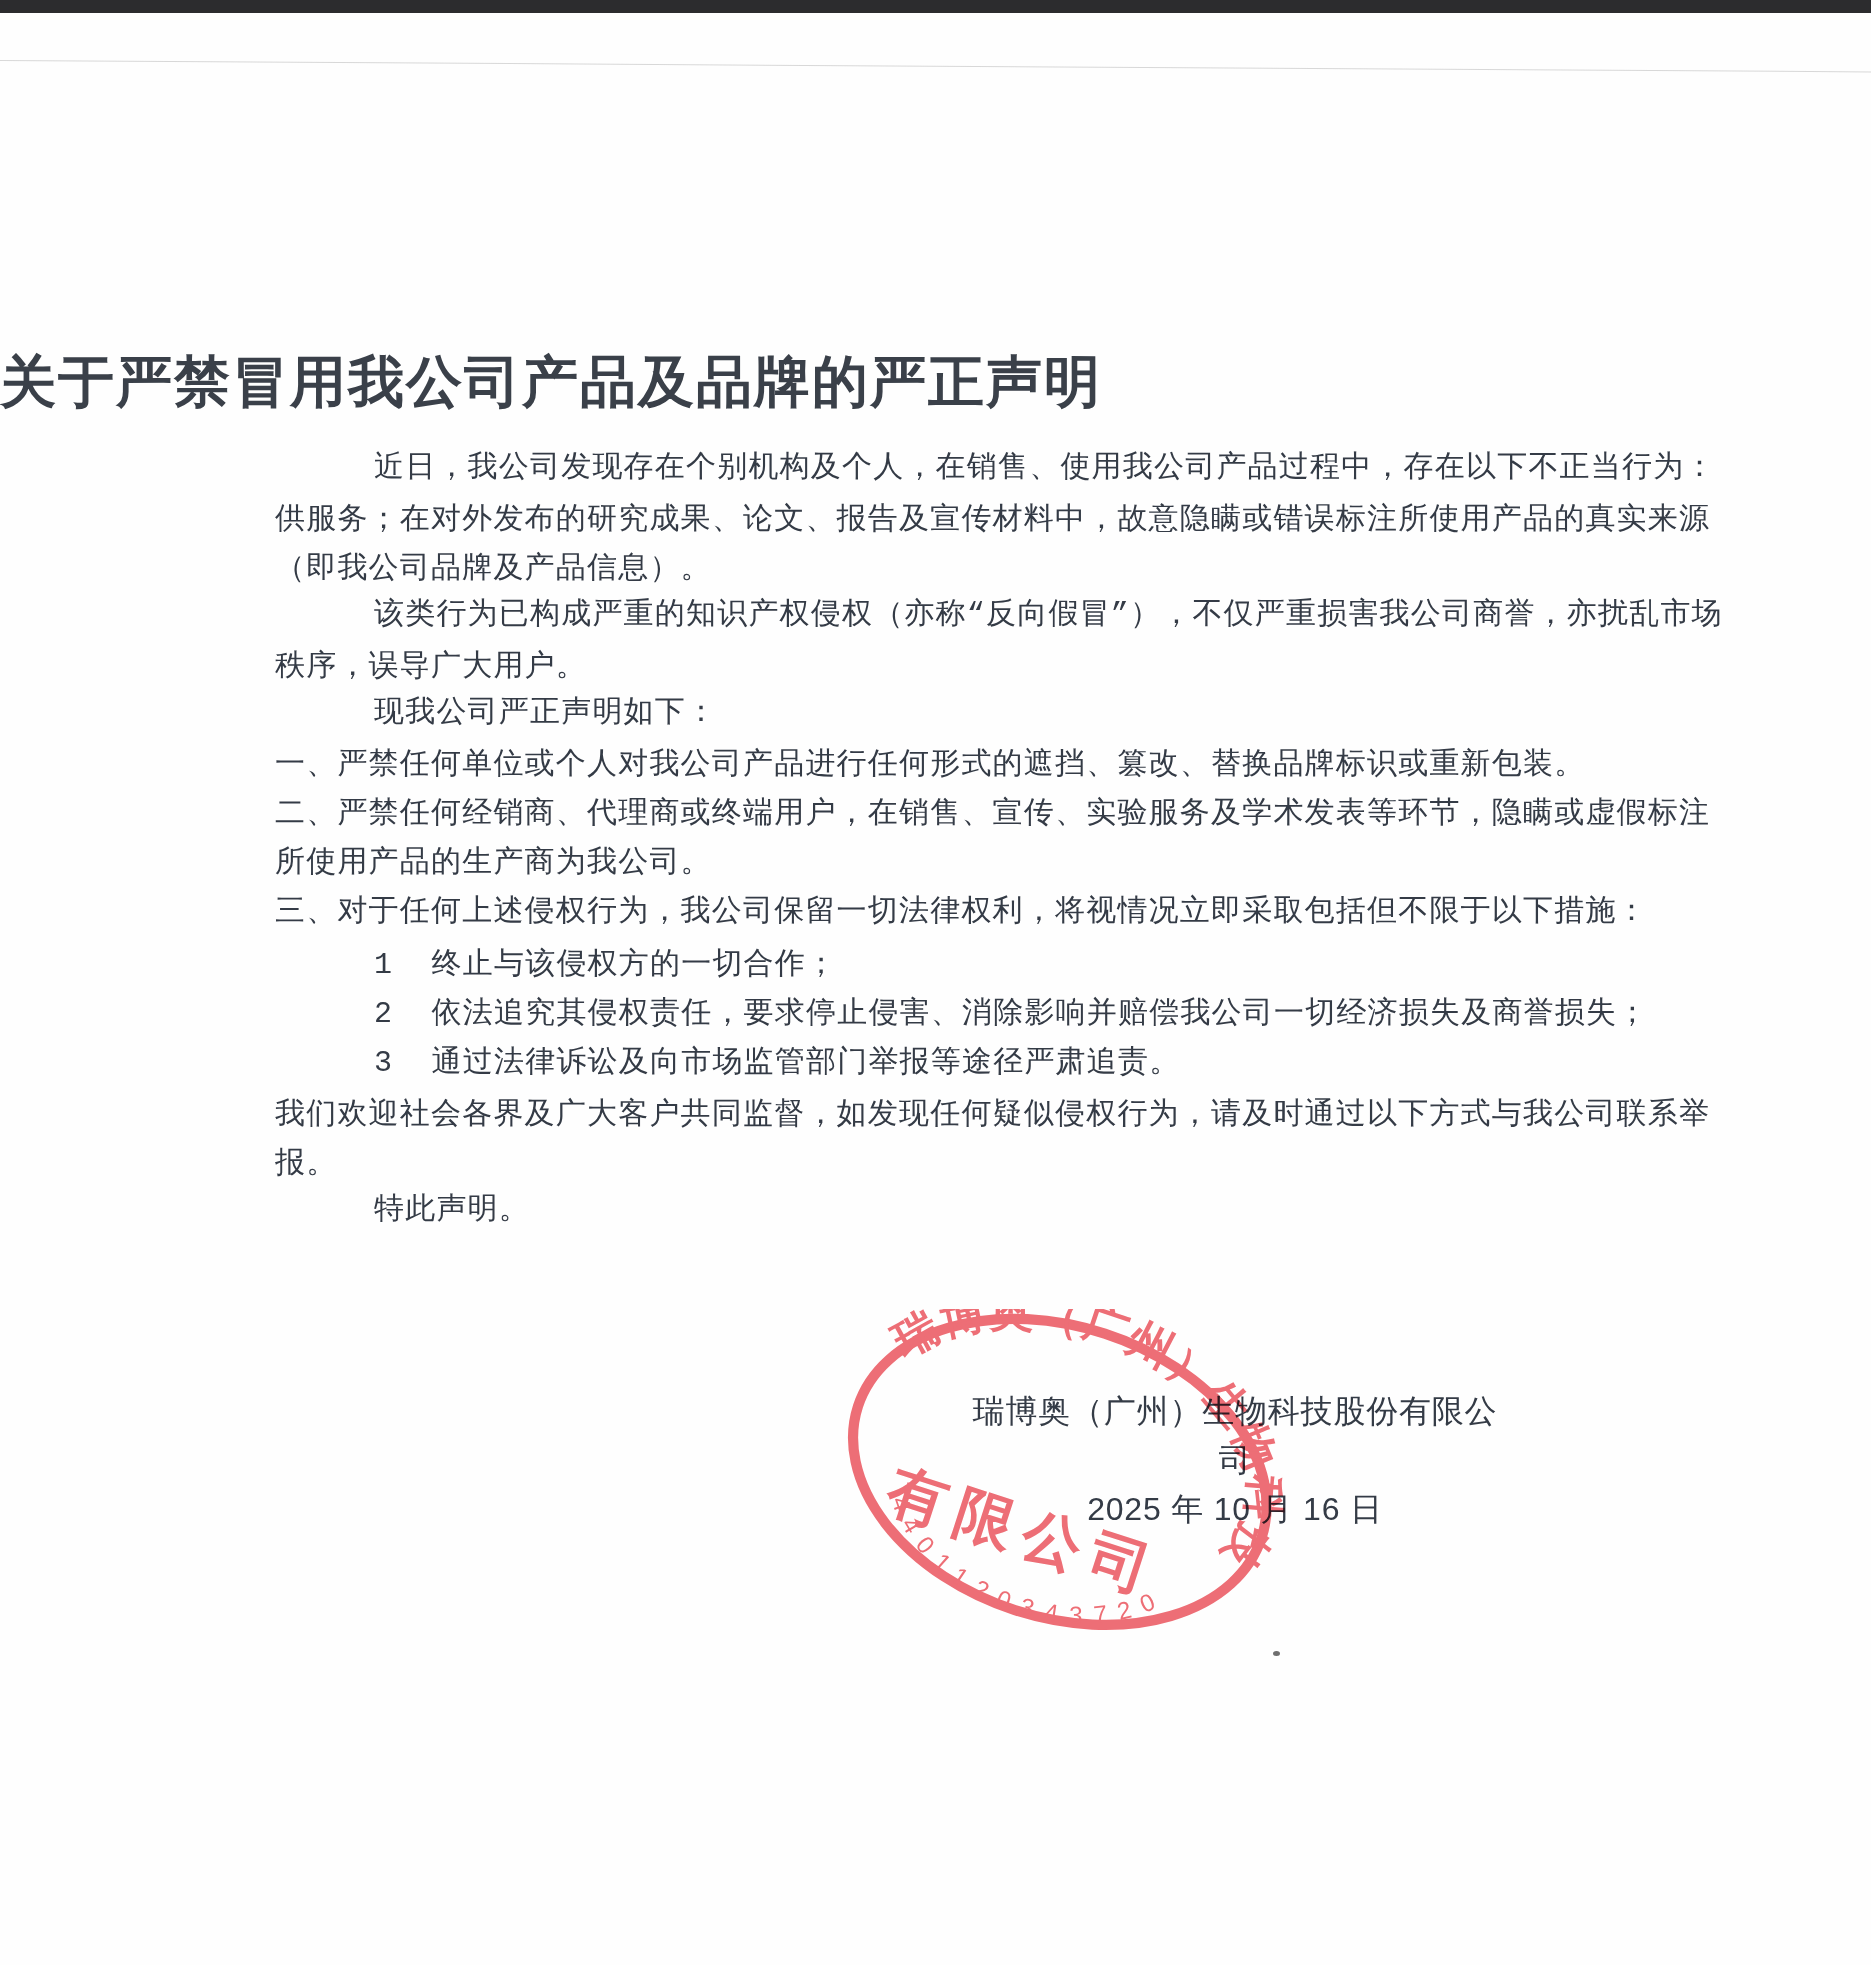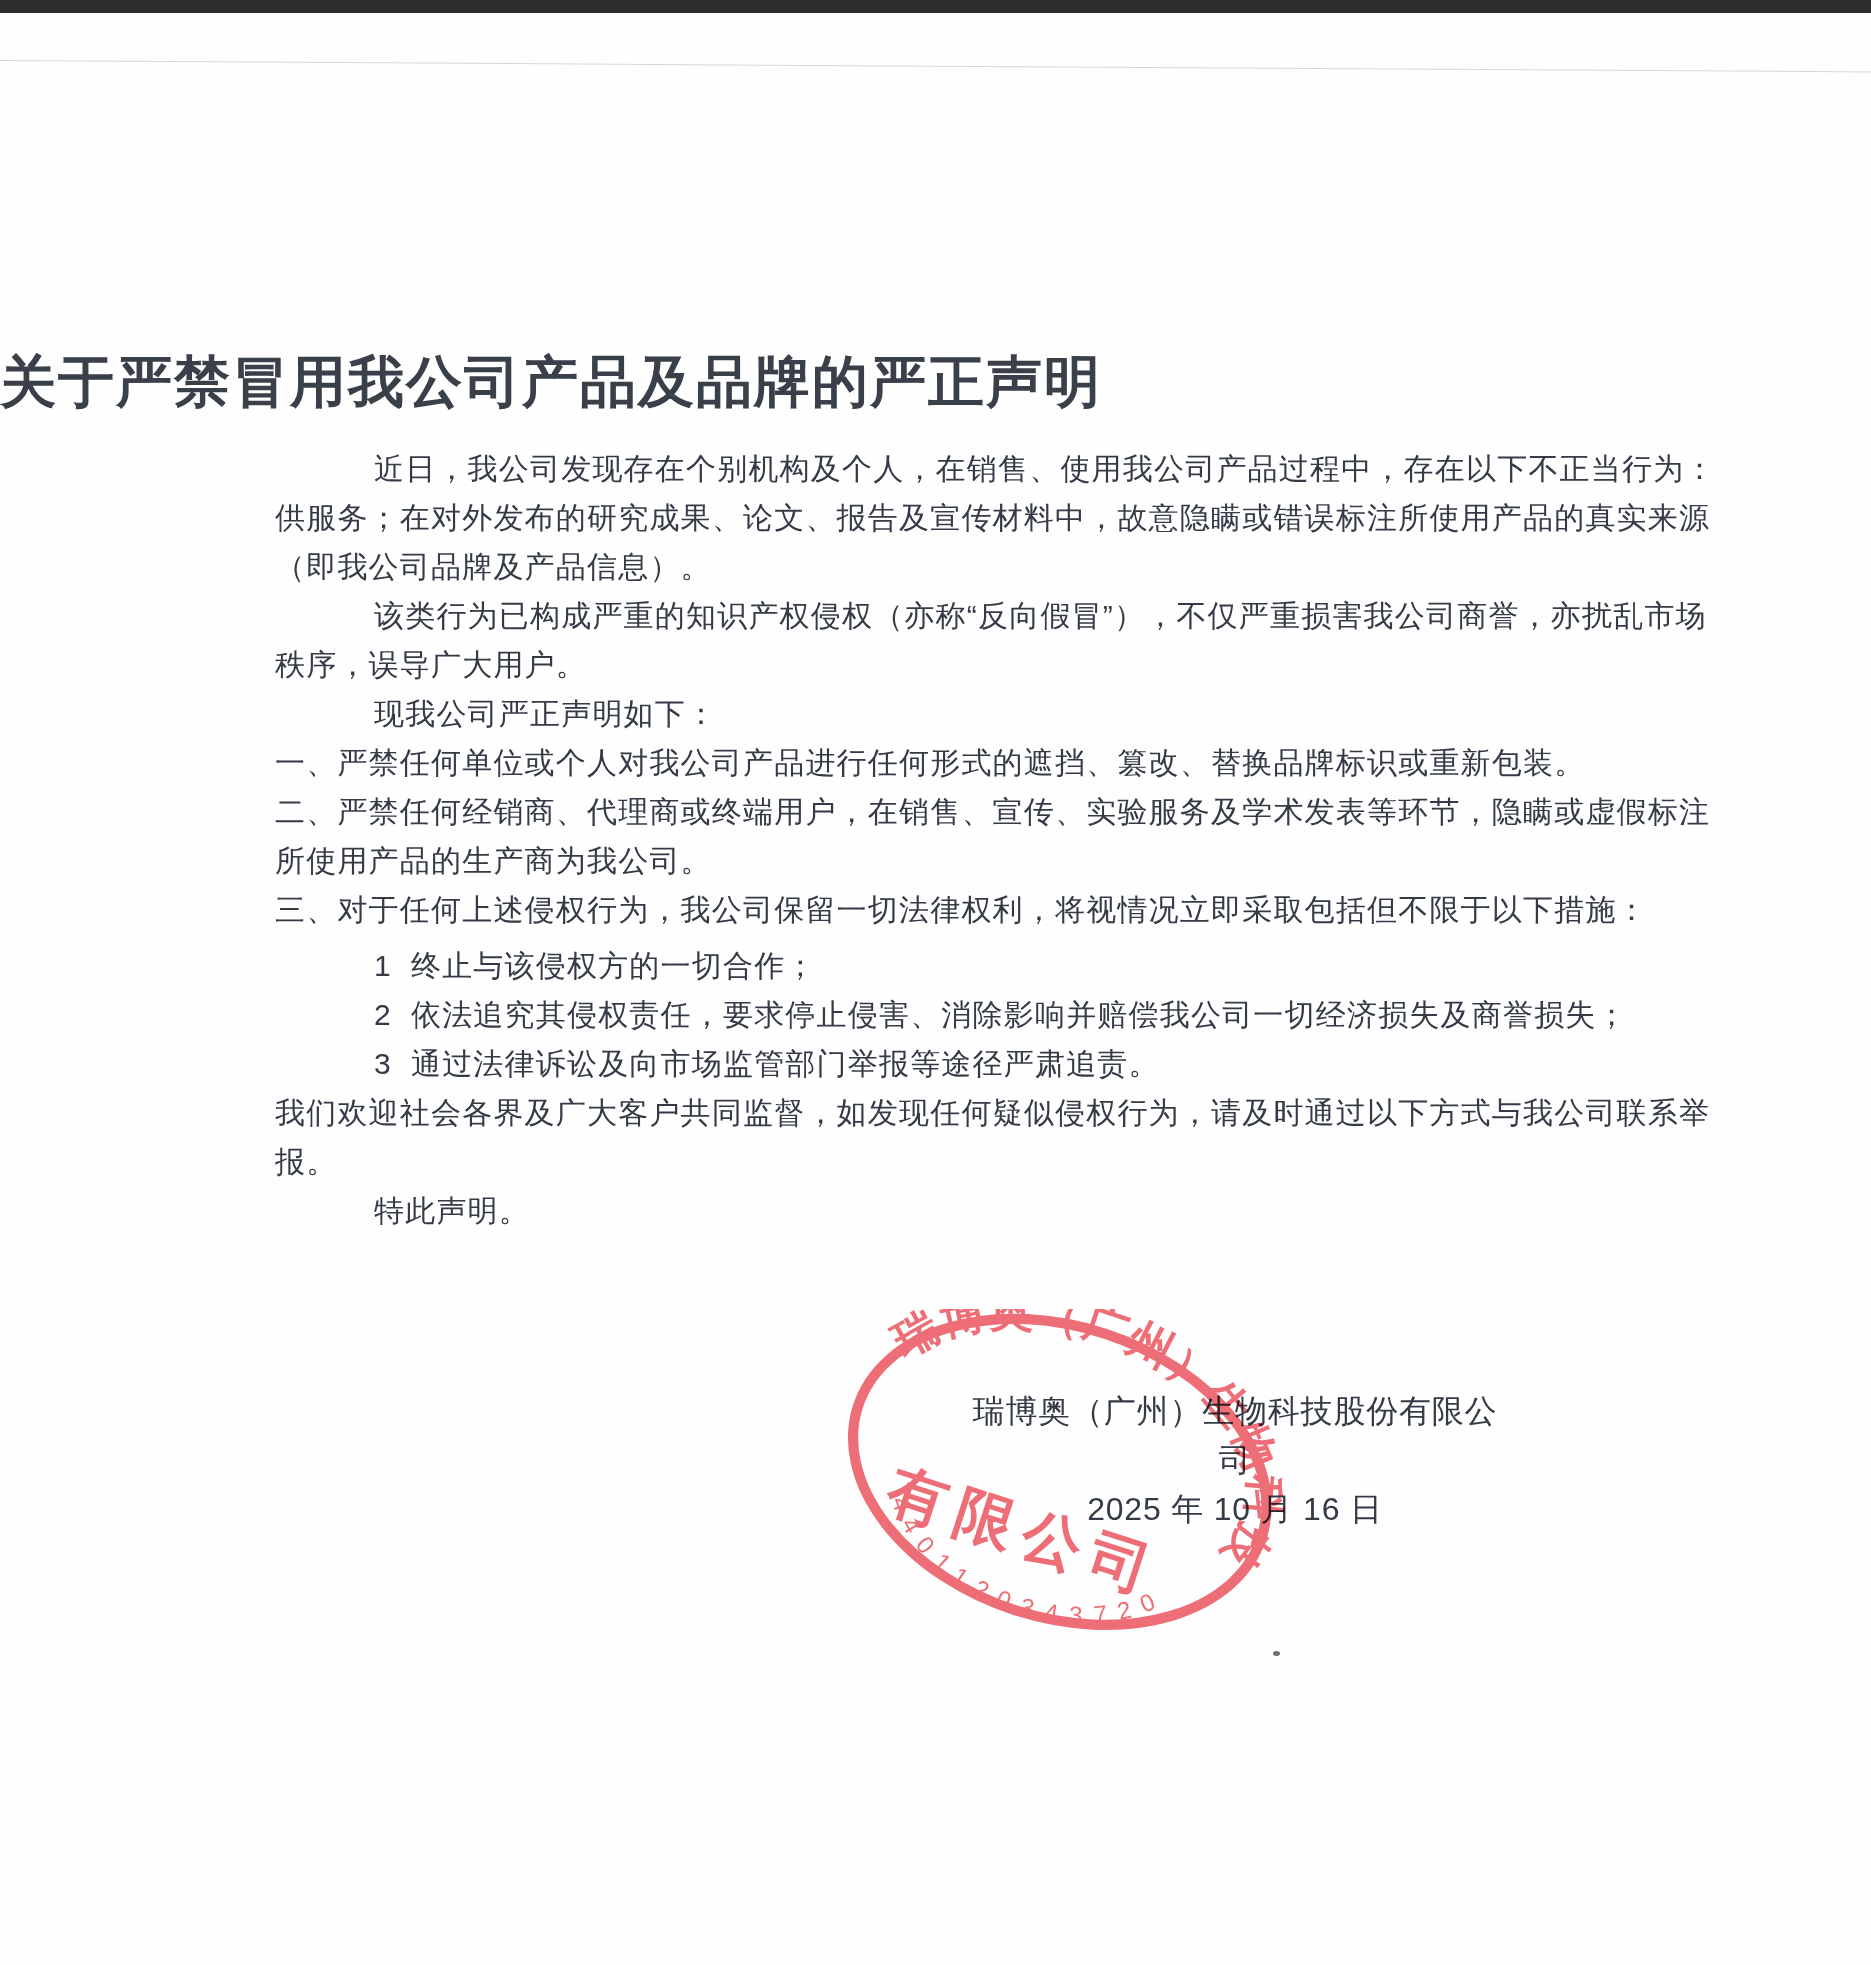--- a/index.html
+++ b/index.html
@@ -33,21 +33,21 @@
     color: #3a4049;
   }
   .body-text {
     position: absolute; left: 275px; top: 444px;
     width: 1344px;
     font-size: 30px; line-height: 49px;
     letter-spacing: 1.2px;
     color: #343b46;
   }
   .line { height: 49px; white-space: pre; }
-  .line.indent { padding-left: 99px; }
+  .line.indent { padding-left: 99px; font-family: Liberation Mono, monospace; }
   .line.gap { margin-top: 7px; }
 
   .signature-block {
     position: absolute; left: 960px; top: 1387px;
     width: 550px;
     text-align: center;
     font-size: 32px; line-height: 49px;
     letter-spacing: 0.8px;
     color: #343b46;
   }

